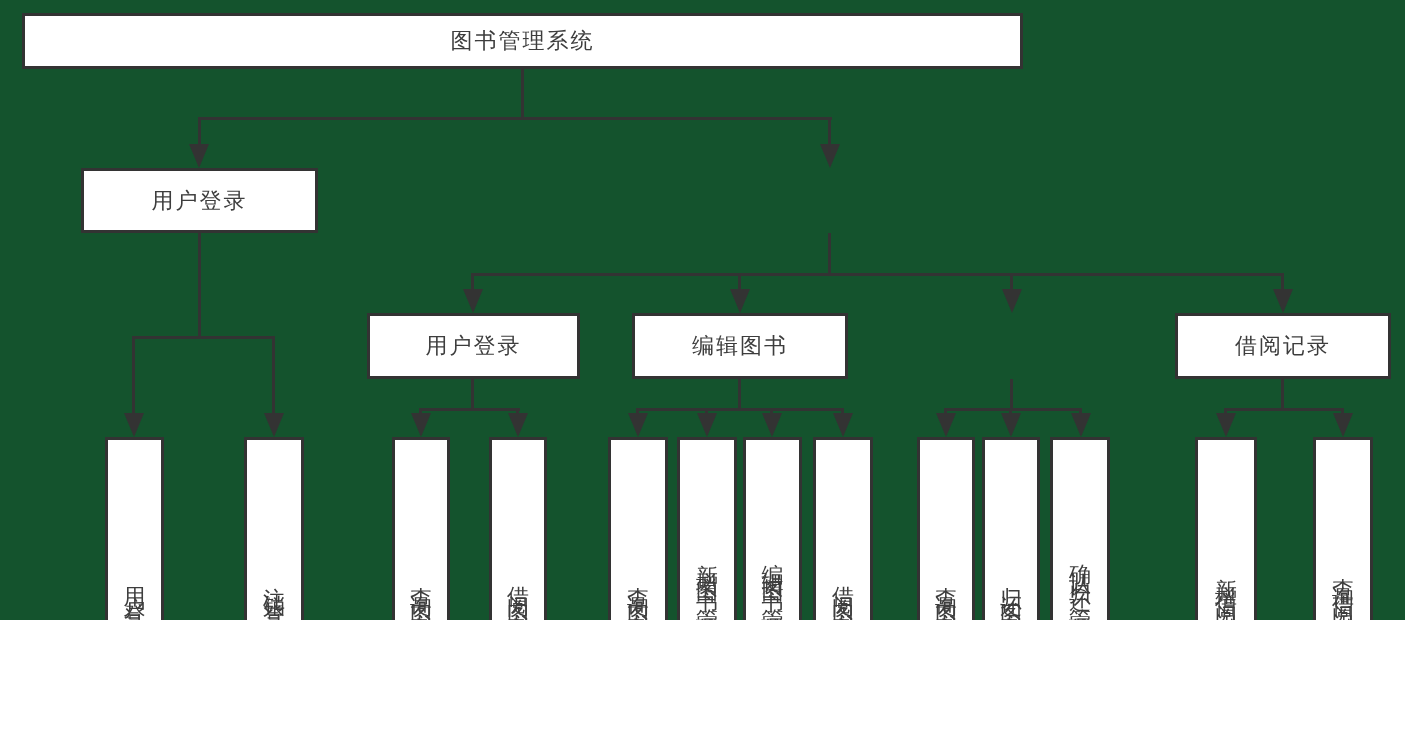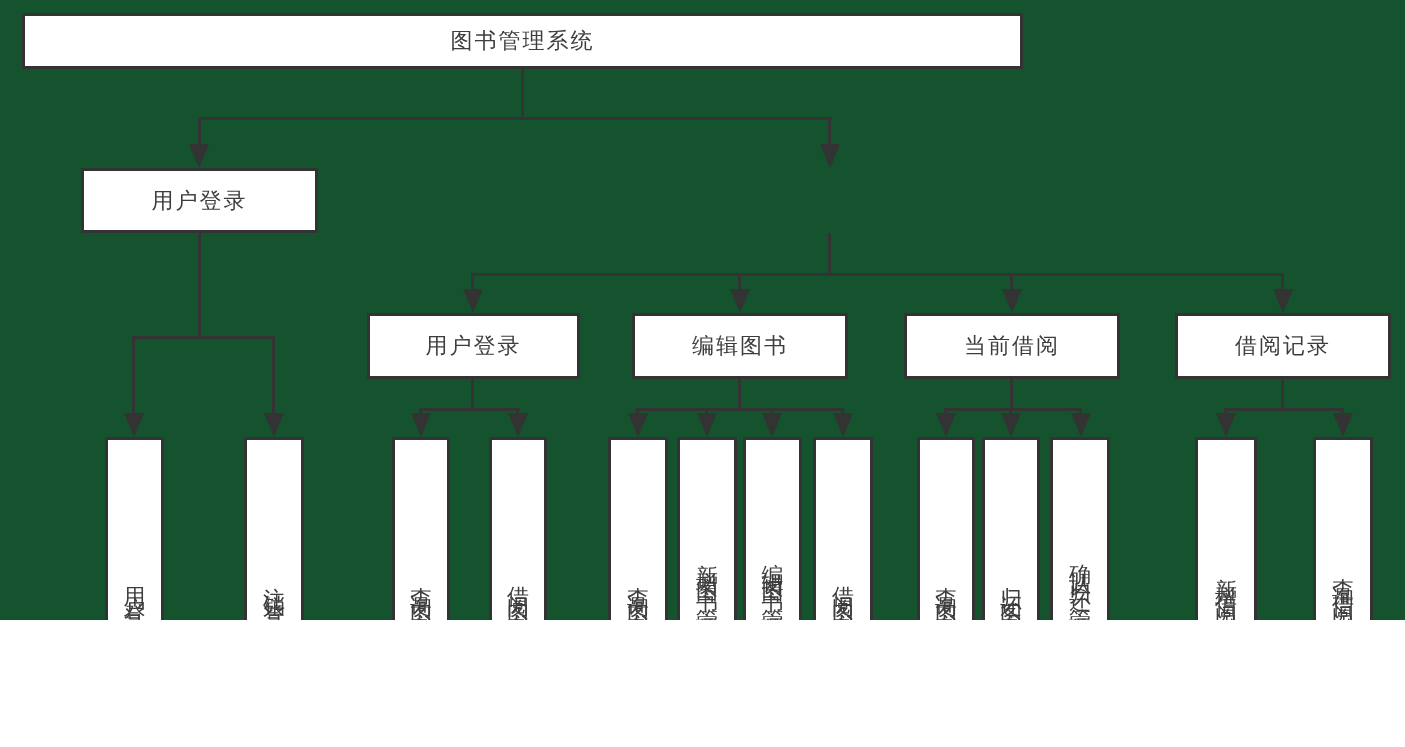--- a/index.html
+++ b/index.html
@@ -72,21 +72,20 @@
   <div class="ar" style="left:463px;  top:289px;"></div>
   <div class="vl" style="left:738px;  top:273px; height:17px;"></div>
   <div class="ar" style="left:730px;  top:289px;"></div>
   <div class="vl" style="left:1010px; top:273px; height:17px;"></div>
   <div class="ar" style="left:1002px; top:289px;"></div>
   <div class="vl" style="left:1281px; top:273px; height:17px;"></div>
   <div class="ar" style="left:1273px; top:289px;"></div>
 
   <div class="box" style="left:367px; top:313px; width:213px; height:66px;">用户登录</div>
   <div class="box" style="left:632px; top:313px; width:216px; height:66px;">编辑图书</div>
-  <div class="box" style="left:904px; top:313px; width:216px; height:66px;">当前借阅</div>
   <div class="box" style="left:1175px; top:313px; width:216px; height:66px;">借阅记录</div>
 
   <div class="vl" style="left:471px; top:379px; height:29px;"></div>
   <div class="hl" style="left:419px; top:408px; width:101px;"></div>
   <div class="vl" style="left:419px; top:408px; height:7px;"></div>
   <div class="ar" style="left:411px; top:413px;"></div>
   <div class="vl" style="left:516px; top:408px; height:7px;"></div>
   <div class="ar" style="left:508px; top:413px;"></div>
 
   <div class="vl" style="left:738px; top:379px; height:29px;"></div>

